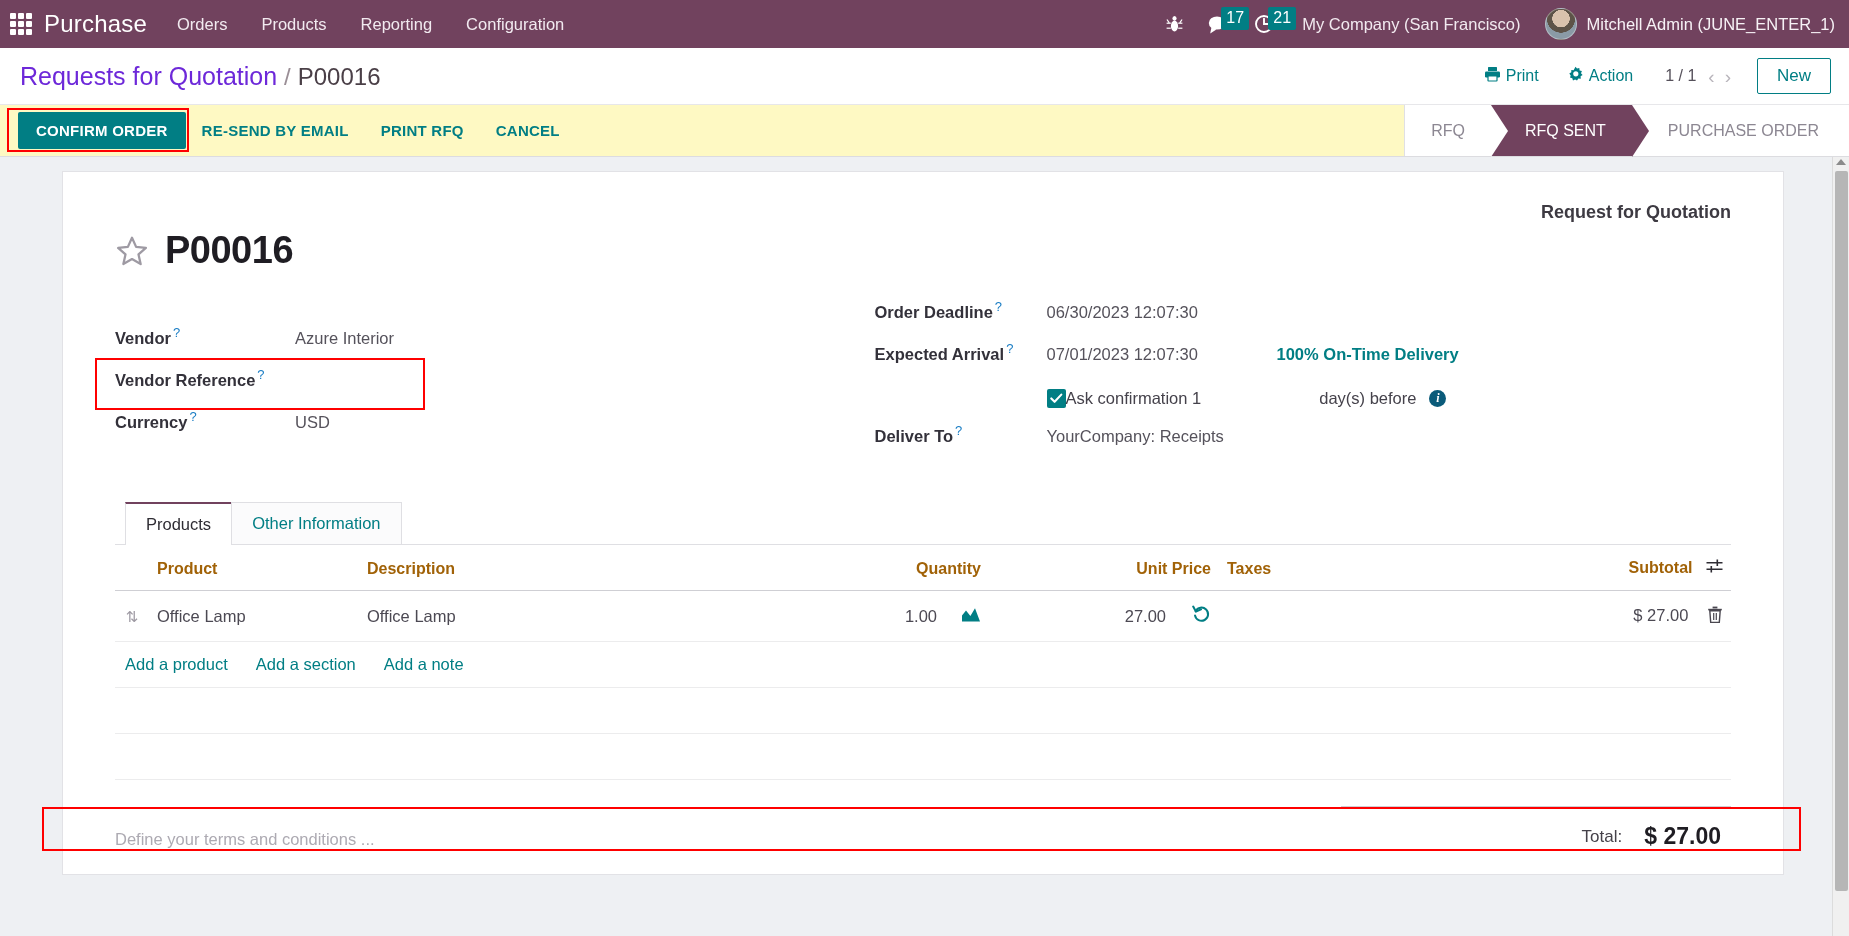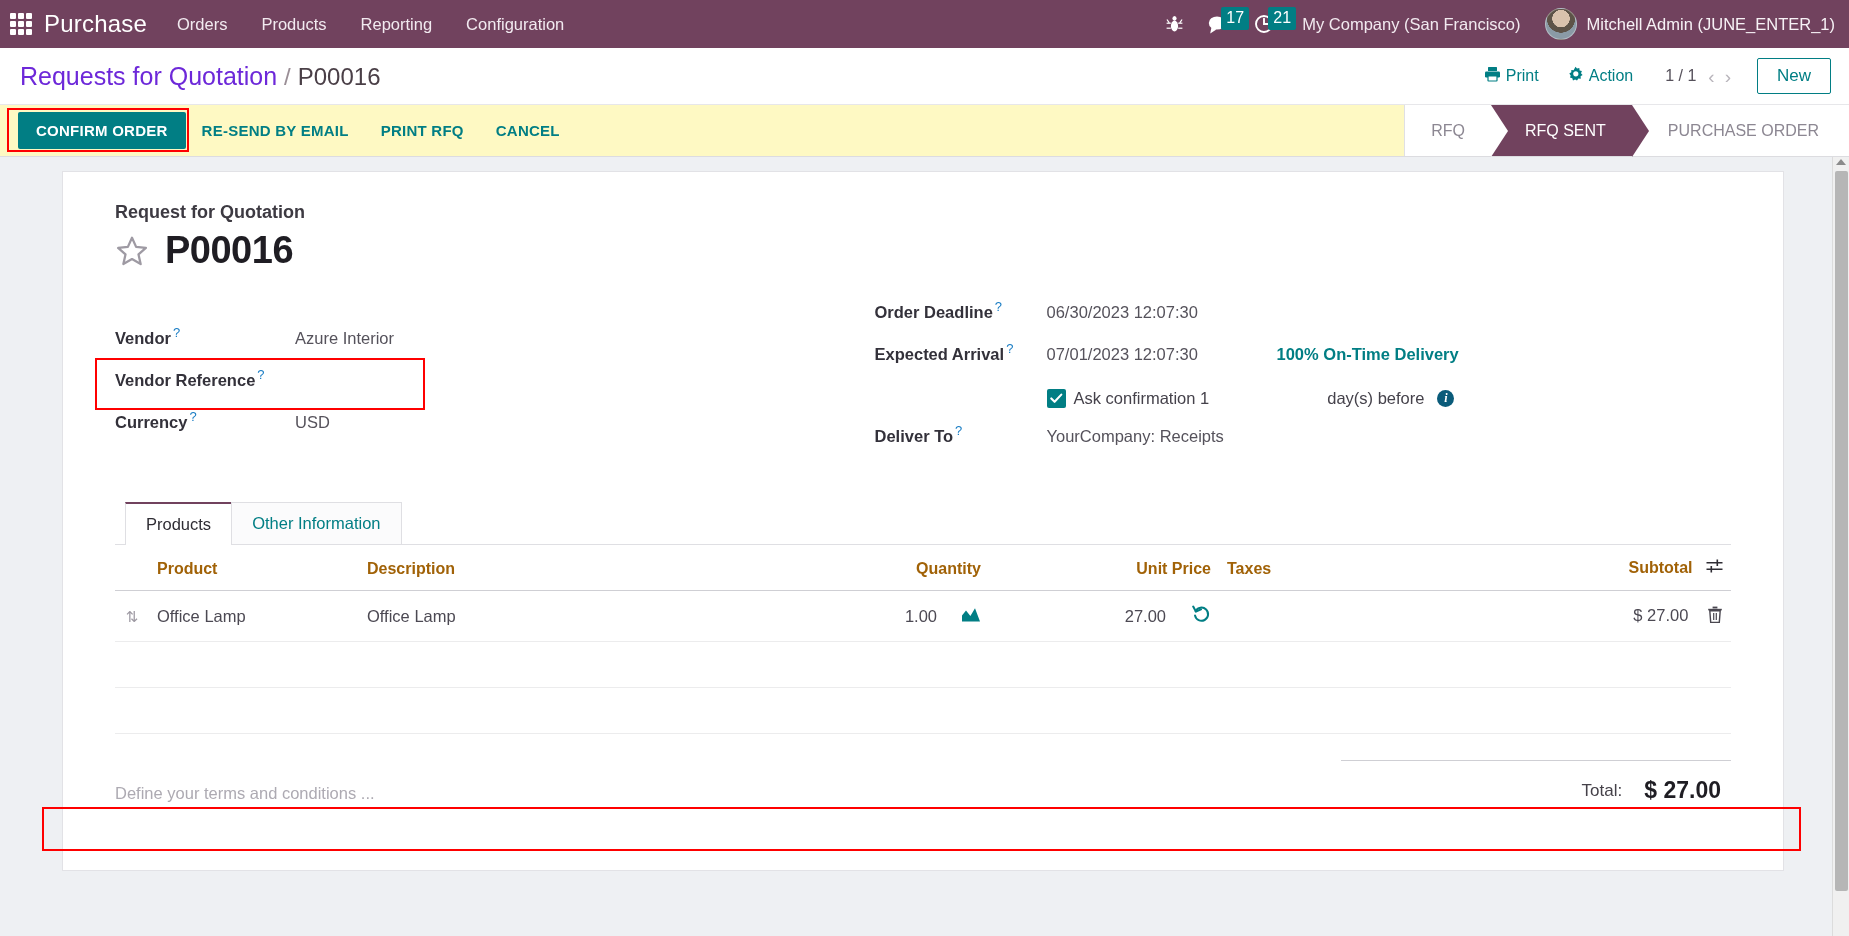--- a/index.html
+++ b/index.html
@@ -224,20 +224,21 @@
     background: #ffffff;
     margin: 0 48px 0 62px;
     border: 1px solid #e2e2e6;
     min-height: 700px;
     padding: 30px 52px 24px 52px;
   }
 
   .form-title-label {
     font-size: 18px; color: #3d3a42; font-weight: 700;
     margin-bottom: 6px;
+    text-align: right;
   }
   .title-row { display: flex; align-items: center; gap: 16px; margin-bottom: 22px; }
   .star-icon { width: 34px; height: 34px; flex: none; cursor: pointer; }
   .record-id { font-size: 38px; font-weight: 700; color: #1f1d23; letter-spacing: -.5px; }
 
   .form-cols { display: flex; gap: 0; position: relative; }
   .col-left { width: 47%; position: relative; margin-top: 26px; }
   .col-right { width: 53%; }
 
   .field-row {
@@ -268,21 +269,21 @@
   }
 
   .checkbox-row { display: flex; align-items: center; padding: 6px 0; min-height: 40px; }
   .cb-spacer { width: 172px; flex: none; }
   .checkbox {
     width: 19px; height: 19px; background: #017e84;
     border-radius: 2px; display: flex; align-items: center; justify-content: center;
     flex: none; cursor: pointer;
   }
   .checkbox svg { display:block; }
-  .cb-text { font-size: 16.5px; color: #45424b; margin-left: 8px; }
+  .cb-text { font-size: 16.5px; color: #45424b; margin-left: 0; }
   .cb-after { font-size: 16.5px; color: #45424b; margin-left: 118px; }
   .info-icon {
     display: inline-flex; align-items: center; justify-content: center;
     width: 17px; height: 17px; border-radius: 50%;
     background: #0a5b7a; color: #fff; font-size: 12px; font-weight: 700;
     font-style: italic; margin-left: 13px; font-family: "Liberation Serif", serif;
     cursor: pointer; vertical-align: middle;
   }
 
   
@@ -632,20 +633,25 @@
                     <path d="M2.8 4.8 L13.2 4.8 L12.3 16.4 L3.7 16.4 Z" fill="none" stroke="#4a4750" stroke-width="1.4"></path>
                     <rect x="6.1" y="7" width="1.2" height="7"></rect>
                     <rect x="8.7" y="7" width="1.2" height="7"></rect>
                   </svg>
                 </span>
               </td>
             </tr>
           </tbody>
         </table>
 
+        <div class="add-links">
+          <span class="add-link">Add a product</span>
+          <span class="add-link">Add a section</span>
+          <span class="add-link">Add a note</span>
+        </div>
         <div class="empty-row"></div>
         <div class="empty-row"></div>
 
         <div class="terms-area">
           <div class="terms-ph">Define your terms and conditions ...</div>
           <div class="totals">
             <div class="total-line">
               <span class="total-label">Total:</span>
               <span class="total-value">$ 27.00</span>
             </div>

